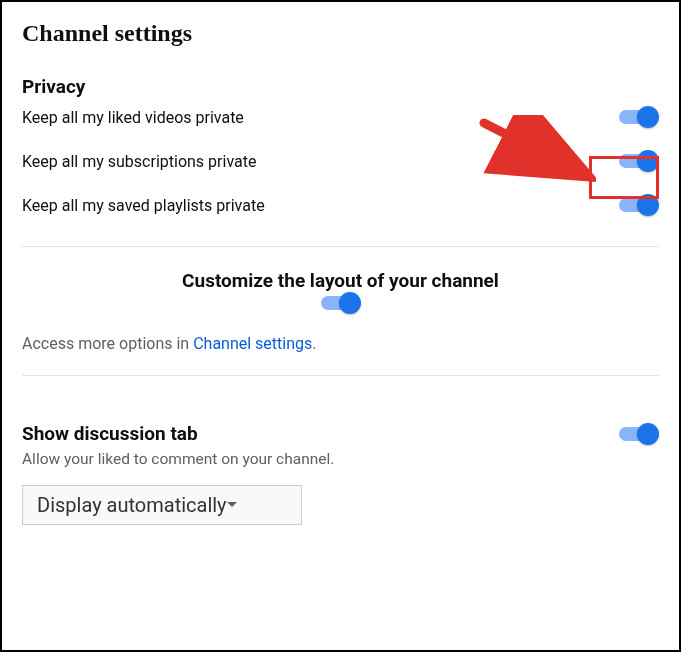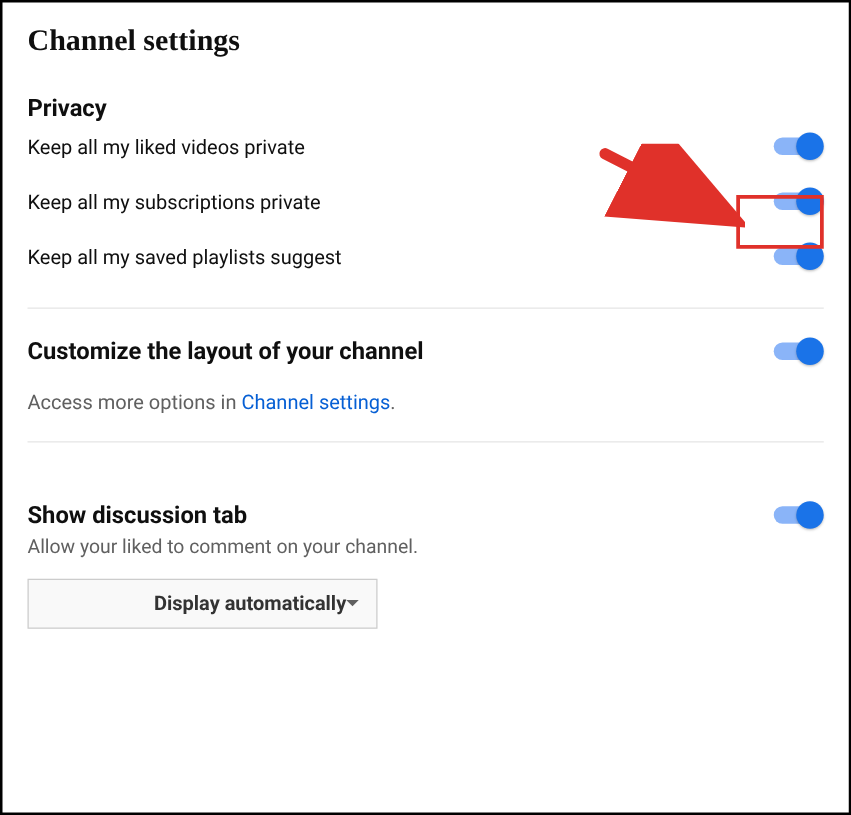--- a/index.html
+++ b/index.html
@@ -72,41 +72,42 @@
     }
     .divider {
       border: none;
       border-top: 1px solid #e5e5e5;
       margin: 22px 0;
     }
     .layout-section .section-heading-row {
       display:flex;
       justify-content:space-between;
       align-items:center;
+      flex-direction:column;
     }
     .desc {
       font-size: 15.5px;
       color: #606060;
       line-height: 1.4;
       margin-top: 4px;
       max-width: 560px;
     }
     .dropdown {
       margin-top: 14px;
       width: 280px;
       height: 40px;
       border: 1px solid #ccc;
       background: #f9f9f9;
       display: flex;
       align-items: center;
-      justify-content: flex-end;
+      justify-content: flex-start;
       padding: 0 14px;
       cursor: pointer;
-      font-size: 16px;
-      font-weight: 700;
+      font-size: 20px;
+      font-weight: 400;
       color: #333;
     }
     .dropdown .caret {
       width: 0; height: 0;
       border-left: 5px solid transparent;
       border-right: 5px solid transparent;
       border-top: 5px solid #606060;
     }
     .highlight-box {
       position: absolute;
@@ -142,21 +143,21 @@
 
   <div class="row">
     <span class="row-label">Keep all my subscriptions private</span>
     <div class="toggle">
       <div class="toggle-track"></div>
       <div class="toggle-thumb"></div>
     </div>
   </div>
 
   <div class="row">
-    <span class="row-label">Keep all my saved playlists suggest</span>
+    <span class="row-label">Keep all my saved playlists private</span>
     <div class="toggle">
       <div class="toggle-track"></div>
       <div class="toggle-thumb"></div>
     </div>
   </div>
 
 </section>
 
 <hr class="divider">
 

